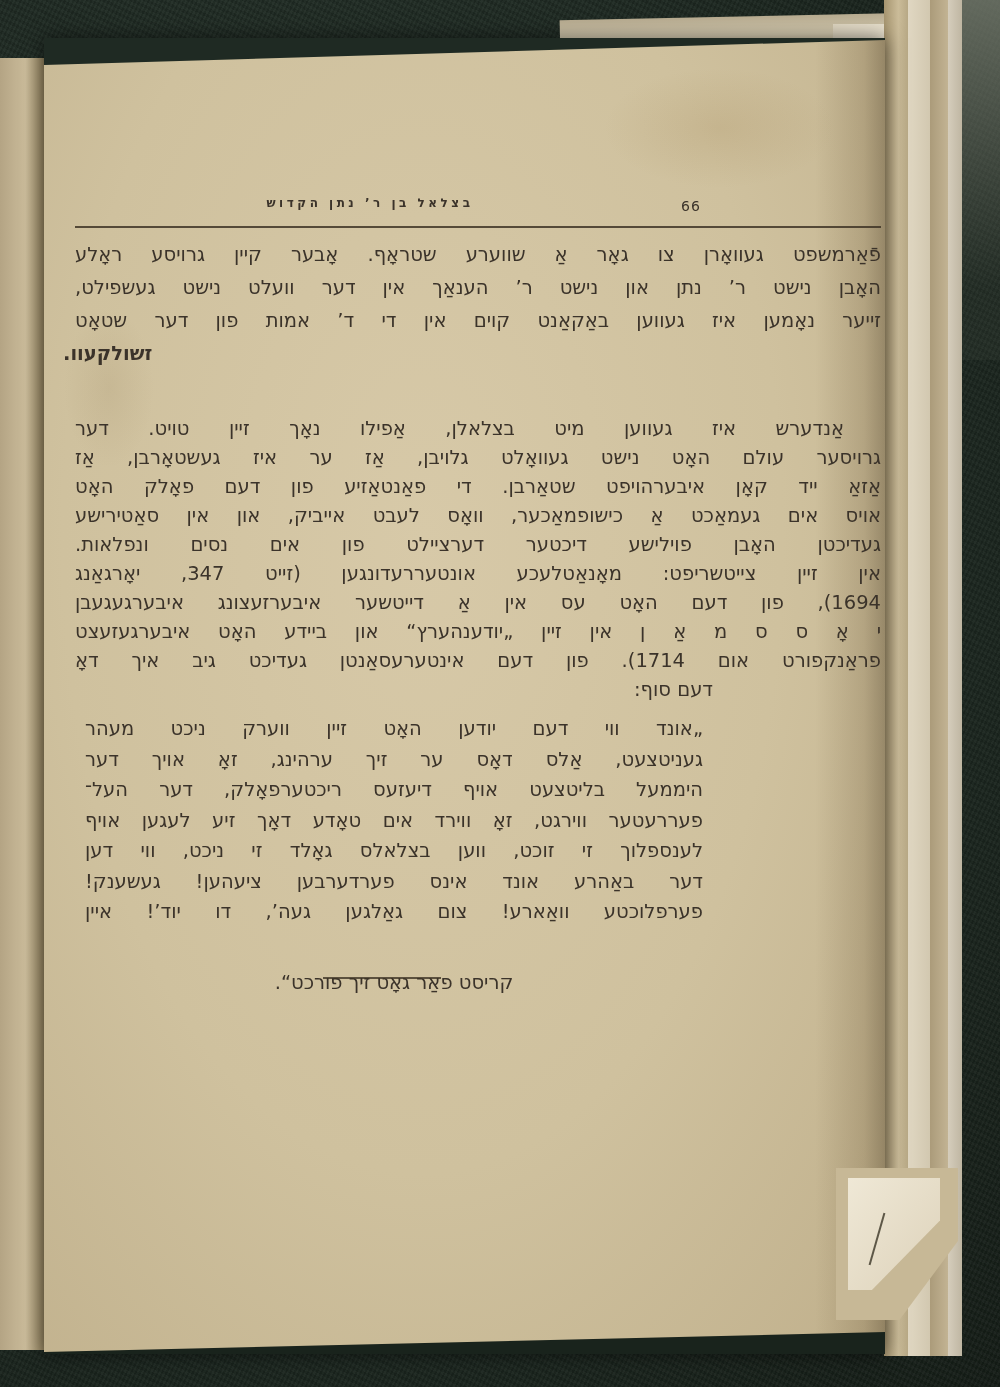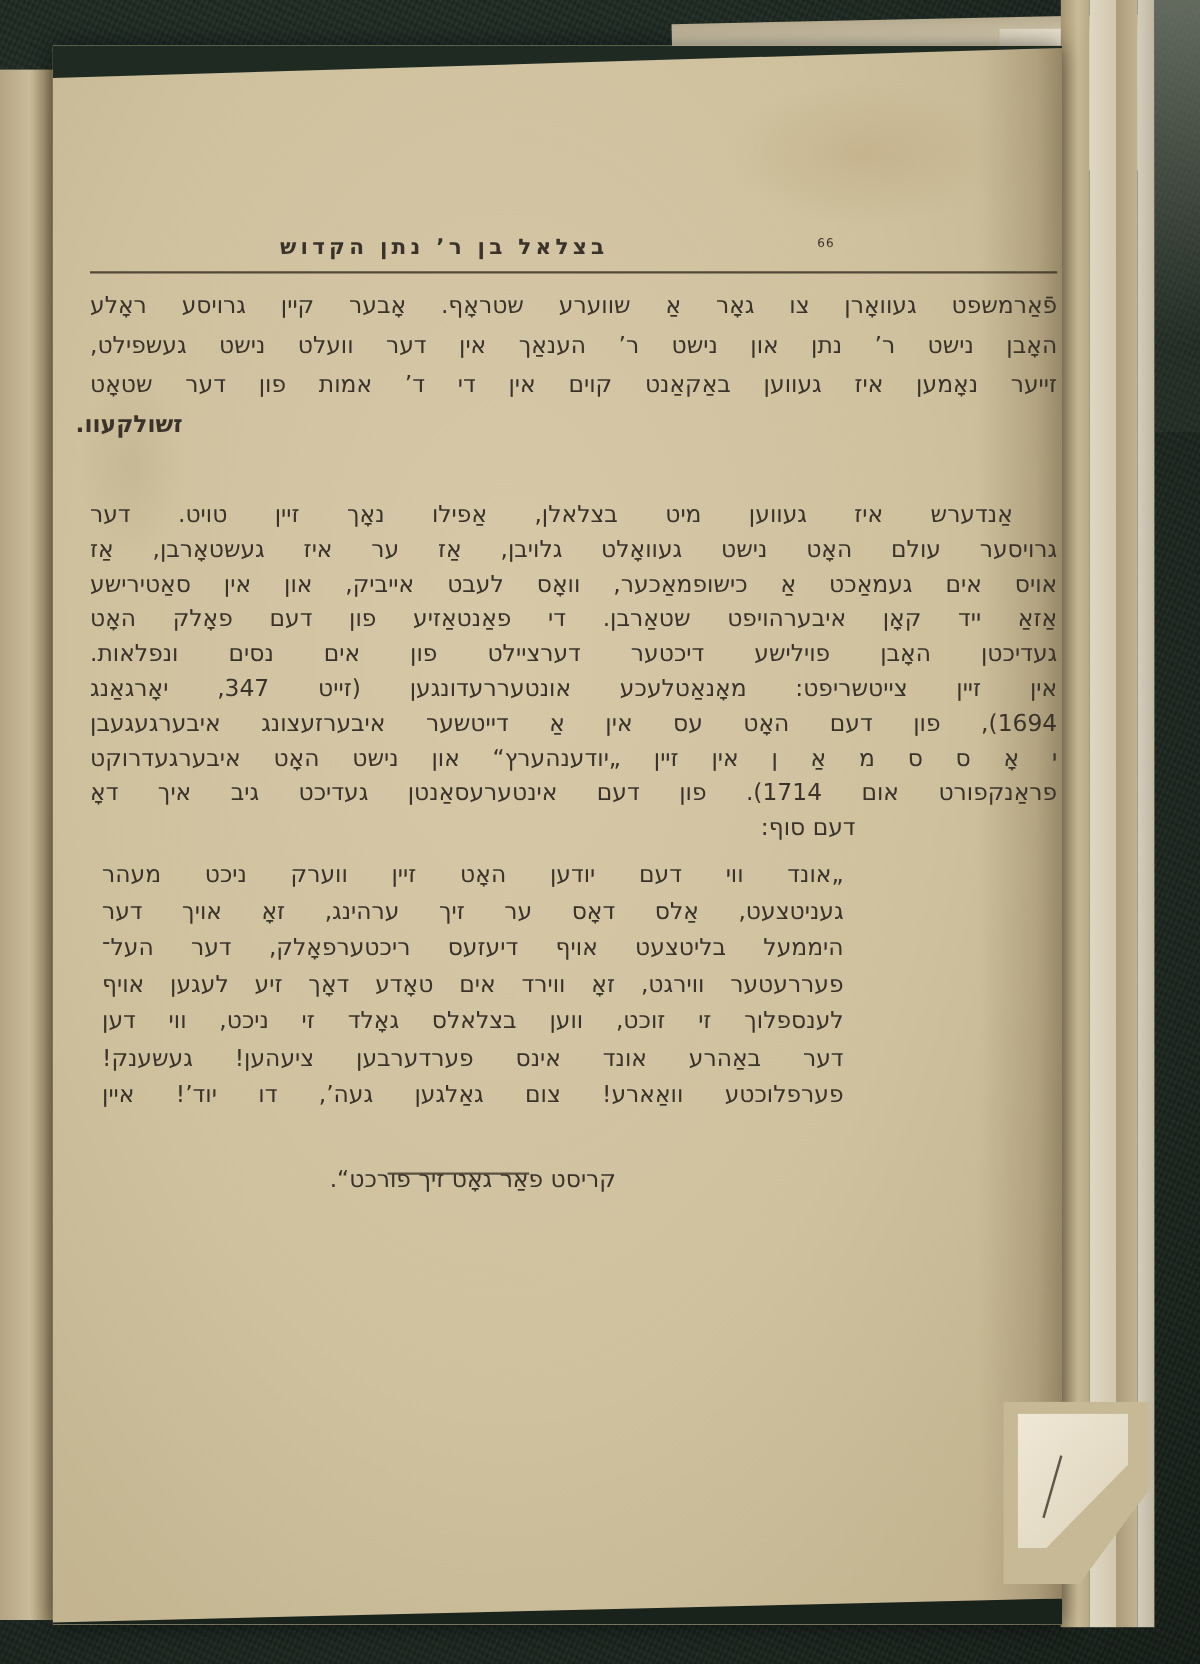--- a/index.html
+++ b/index.html
@@ -42,22 +42,22 @@
     background:#c7b896;clip-path:polygon(0 0,100% 0,100% 48%,52% 100%,0 100%);}
   .dog-ear{position:absolute;left:848px;top:1178px;width:92px;height:112px;
     background:linear-gradient(130deg,#efe8d6,#ddd2ba);
     clip-path:polygon(0 0,100% 0,100% 38%,26% 100%,0 100%);}
   .pencil-mark{position:absolute;left:876px;top:1212px;width:2px;height:54px;
     background:#5d5747;transform:rotate(16deg);}
   
   .text-area{position:absolute;left:31px;top:0;width:806px;height:100%;
     color:#3b332a;font-size:19.5px;}
   .running-title{position:absolute;top:158px;left:180px;width:230px;text-align:center;
-    font-size:18px;font-weight:bold;letter-spacing:3.5px;white-space:nowrap;margin-left:22px;}
-  .page-number{position:absolute;top:160px;left:606px;font-size:10px;letter-spacing:1px;}
+    font-size:12px;font-weight:bold;letter-spacing:3.5px;white-space:nowrap;}
+  .page-number{position:absolute;top:160px;left:606px;font-size:14px;letter-spacing:1px;}
   .head-rule{position:absolute;top:188px;left:0;width:100%;border-top:2px solid rgba(62,52,38,.85);}
   .para{position:absolute;left:0;width:100%;direction:rtl;}
   .line{direction:rtl;text-align:justify;text-align-last:justify;white-space:nowrap;}
   #para1{top:200px;}  #para1 .line{line-height:33px;}
   #para2{top:336px;margin-top:40px;}  #para2 .line{line-height:29px;}
   .indent-first{padding-right:37px;}
   .flush-left{text-align:center;text-align-last:left;margin-left:-12px;font-weight:bold;}
   .lead-out{text-align:left;text-align-last:right;padding-left:0;padding-right:168px;}
   #quote{top:676px;right:178px;left:10px;width:auto;}
   #quote .line{line-height:30.5px;}
@@ -95,26 +95,26 @@
       <div id="para1" class="para">
         <div class="line">פֿאַרמשפט געוואָרן צו גאָר אַ שווערע שטראָף. אָבער קיין גרויסע ראָלע</div>
         <div class="line">האָבן נישט ר’ נתן און נישט ר’ הענאַך אין דער וועלט נישט געשפילט,</div>
         <div class="line">זייער נאָמען איז געווען באַקאַנט קוים אין די ד’ אמות פון דער שטאָט</div>
         <div class="line flush-left">זשולקעוו.</div>
       </div>
 
       <div id="para2" class="para">
         <div class="line indent-first">אַנדערש איז געווען מיט בצלאלן, אַפילו נאָך זיין טויט. דער</div>
         <div class="line">גרויסער עולם האָט נישט געוואָלט גלויבן, אַז ער איז געשטאָרבן, אַז</div>
+        <div class="line">אַזאַ ייד קאָן איבערהויפט שטאַרבן. די פאַנטאַזיע פון דעם פאָלק האָט</div>
         <div class="line">אויס אים געמאַכט אַ כישופמאַכער, וואָס לעבט אייביק, און אין סאַטירישע</div>
-        <div class="line">אַזאַ ייד קאָן איבערהויפט שטאַרבן. די פאַנטאַזיע פון דעם פאָלק האָט</div>
         <div class="line">געדיכטן האָבן פוילישע דיכטער דערציילט פון אים נסים ונפלאות.</div>
         <div class="line">אין זיין צייטשריפט: מאָנאַטלעכע אונטעררעדונגען (זייט 347, יאָרגאַנג</div>
         <div class="line">1694), פון דעם האָט עס אין אַ דייטשער איבערזעצונג איבערגעגעבן</div>
-        <div class="line">י אָ ס ס מ אַ ן אין זיין „יודענהערץ“ און נישט האָט איבערגעדרוקט</div>
+        <div class="line">י אָ ס ס מ אַ ן אין זיין „יודענהערץ“ און ביידע האָט איבערגעזעצט</div>
         <div class="line">פראַנקפורט אום 1714). פון דעם אינטערעסאַנטן געדיכט גיב איך דאָ</div>
         <div class="line lead-out">דעם סוף:</div>
       </div>
 
       <div id="quote" class="para">
         <div class="line">„אונד ווי דעם יודען האָט זיין ווערק ניכט מעהר</div>
         <div class="line">געניטצעט, אַלס דאָס ער זיך ערהינג, זאָ אויך דער</div>
         <div class="line">היממעל בליטצעט אויף דיעזעס ריכטערפאָלק, דער העל־</div>
         <div class="line">פעררעטער ווירגט, זאָ ווירד אים טאָדע דאָך זיע לעגען אויף</div>
         <div class="line">לענספלוך זי זוכט, ווען בצלאלס גאָלד זי ניכט, ווי דען</div>

